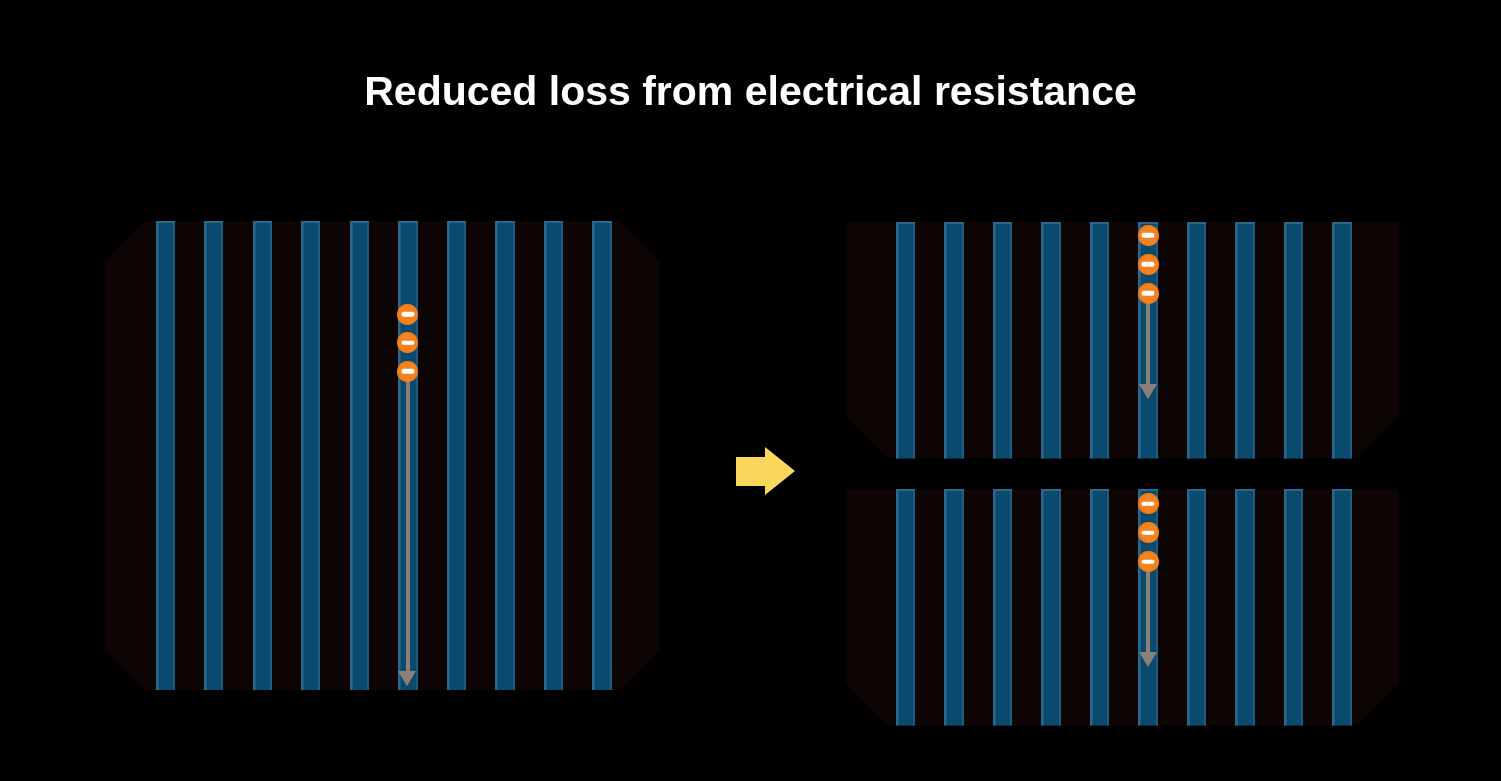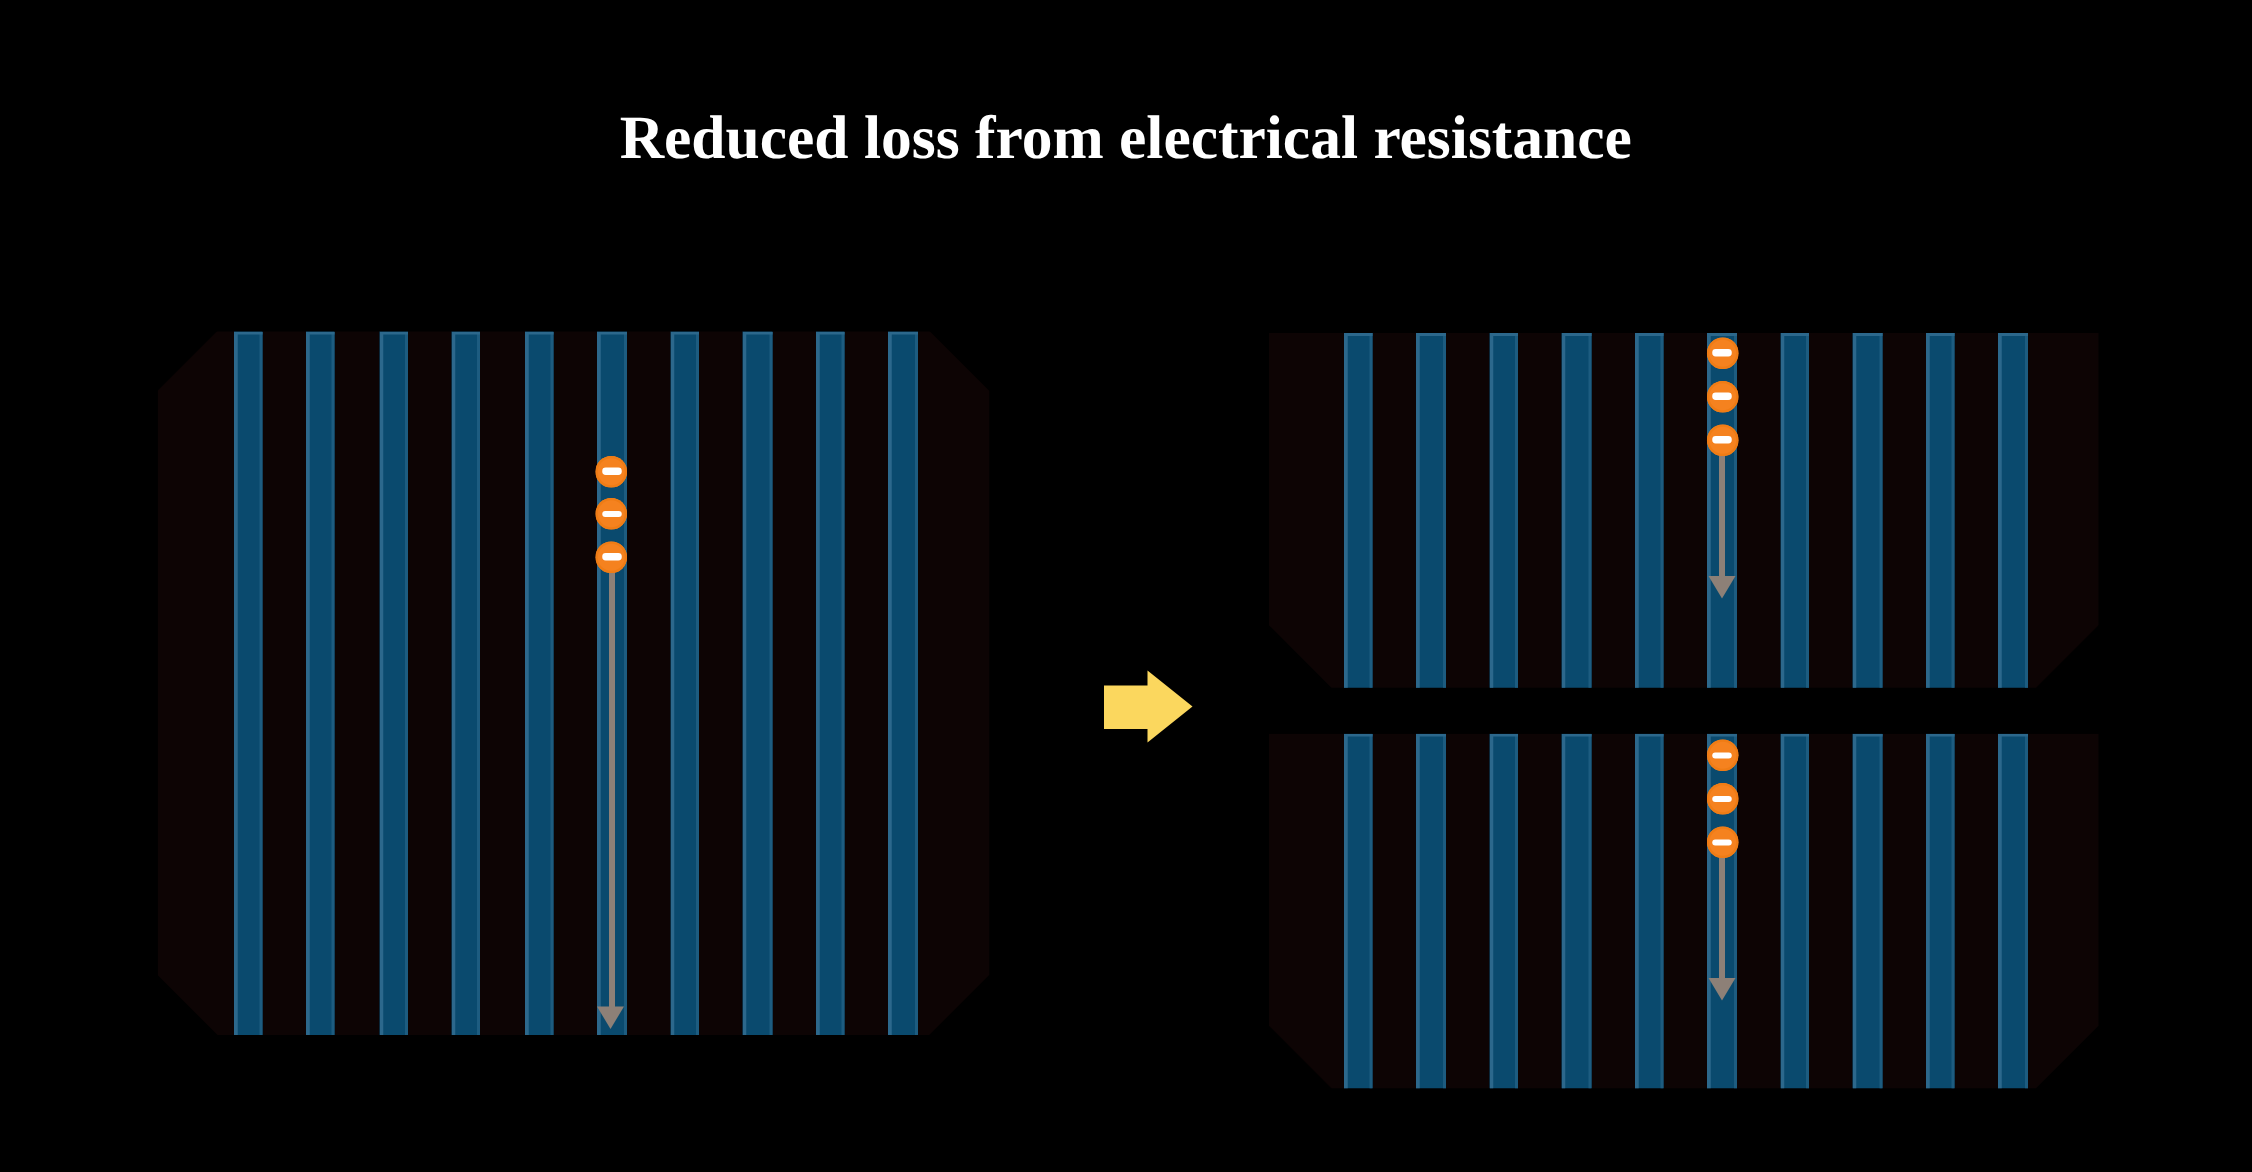--- a/index.html
+++ b/index.html
@@ -1,17 +1,17 @@
 <!DOCTYPE html>
 <html><head>
 <meta charset="utf-8">
 <style>
   html,body{margin:0;padding:0;background:#000;}
   .stage{position:relative;width:1501px;height:732px;background:var(--bg,#000);overflow:hidden;
-         font-family:Liberation Serif, serif;}
+         font-family:Liberation Sans, sans-serif;}
   .title{position:absolute;left:0;right:0;top:70.5px;margin:0;text-align:center;
          font-weight:bold;font-size:41px;line-height:1;letter-spacing:0px;
          color:var(--title-color,#fff);}
   .cell{position:absolute;background:var(--cell-fill);}
   .busbar{position:absolute;top:0;bottom:0;background:var(--busbar-fill);
           box-shadow:inset 2.5px 0 0 var(--busbar-hilite), inset 0 2px 0 var(--busbar-hilite),
                      inset -2px 0 0 var(--busbar-edge);}
   .electron{position:absolute;border-radius:50%;background:var(--electron-fill);
             box-shadow:inset 0 0 0 1.5px var(--electron-ring);z-index:3;}
   .electron .minus{position:absolute;left:50%;top:50%;transform:translate(-50%,-50%);

